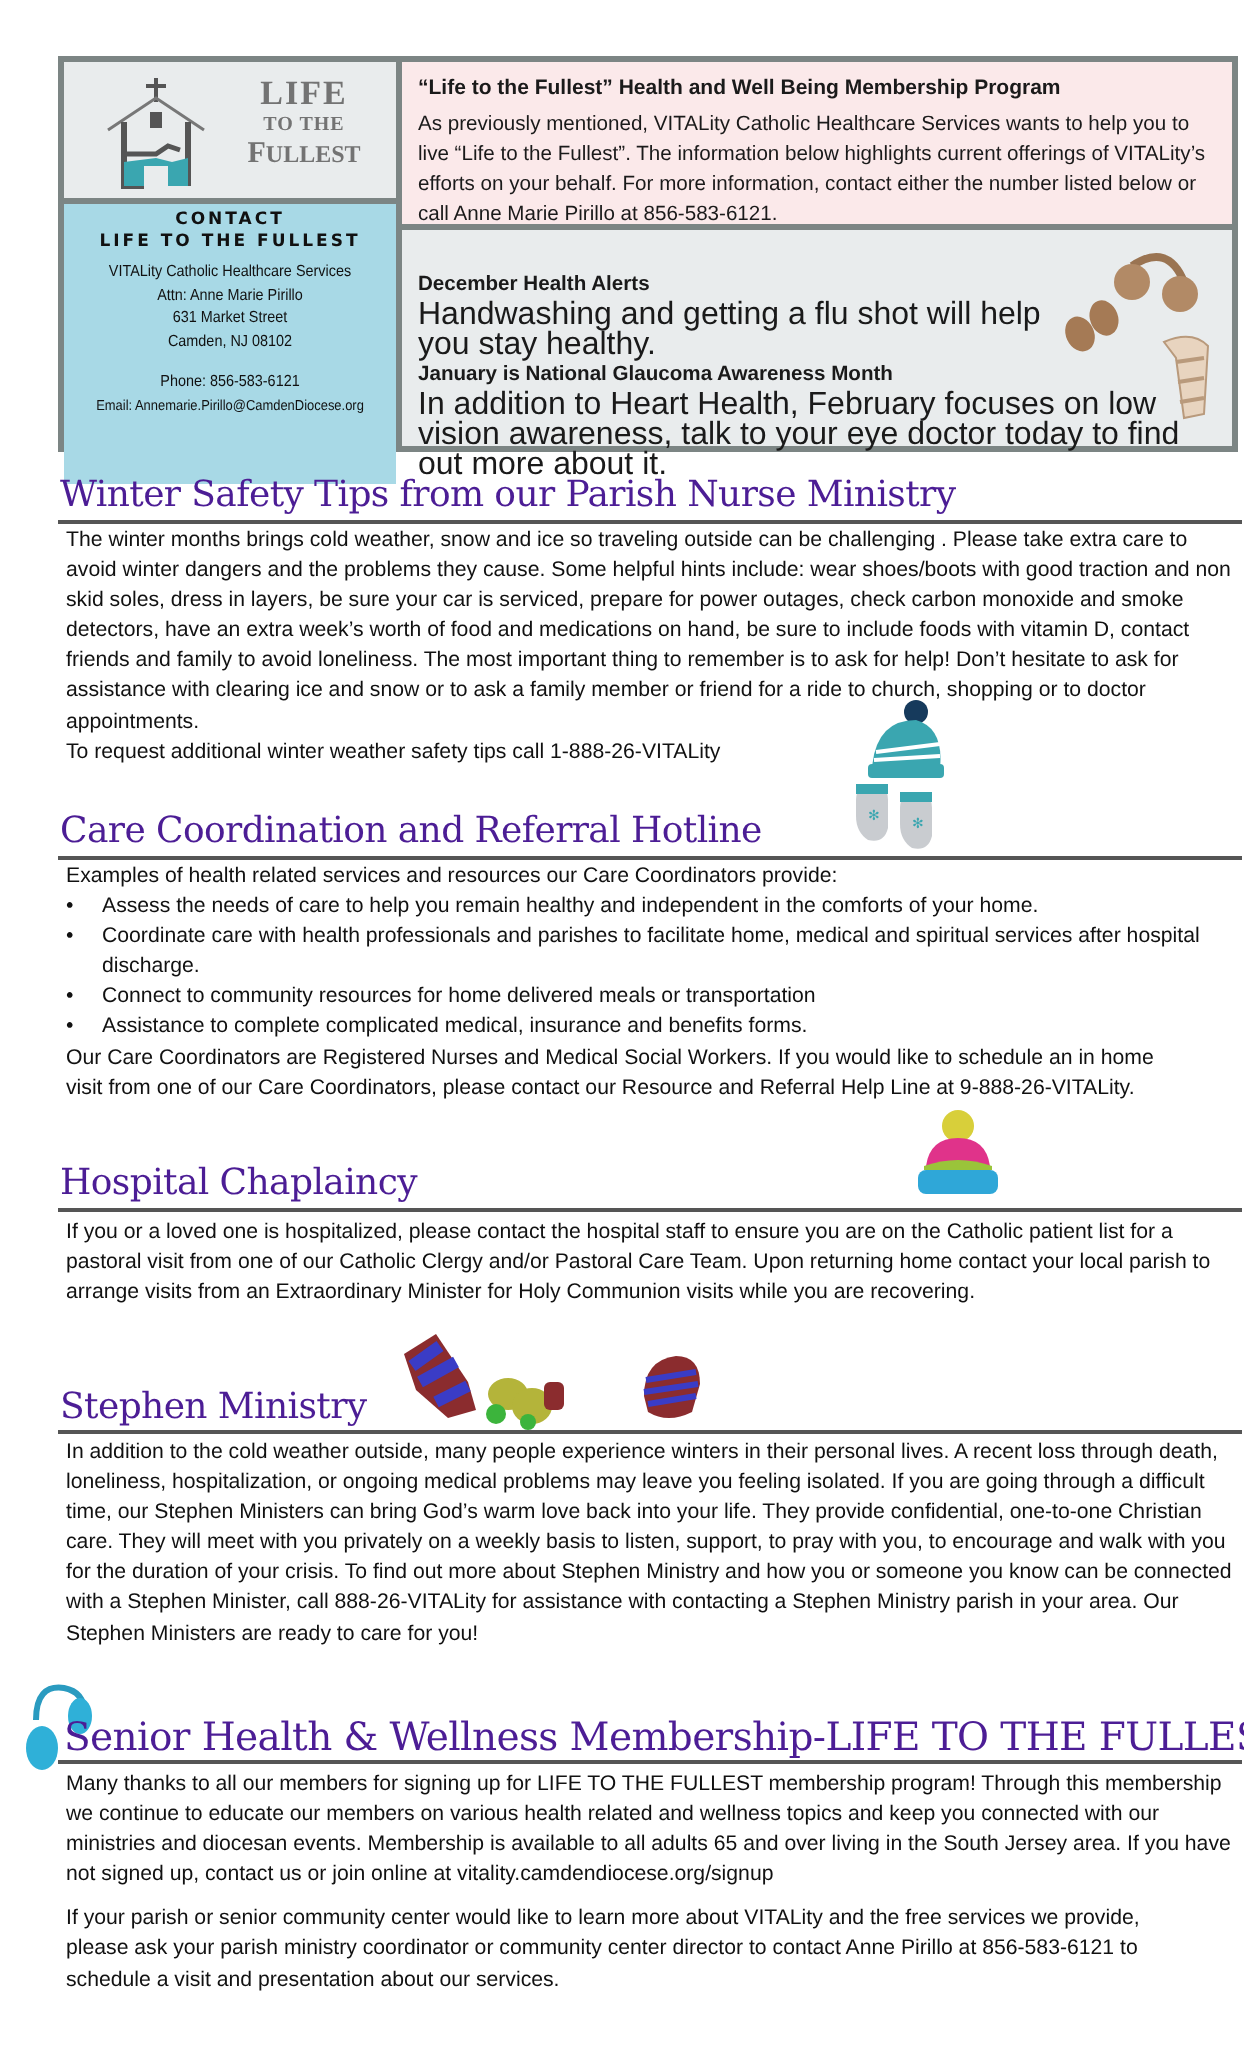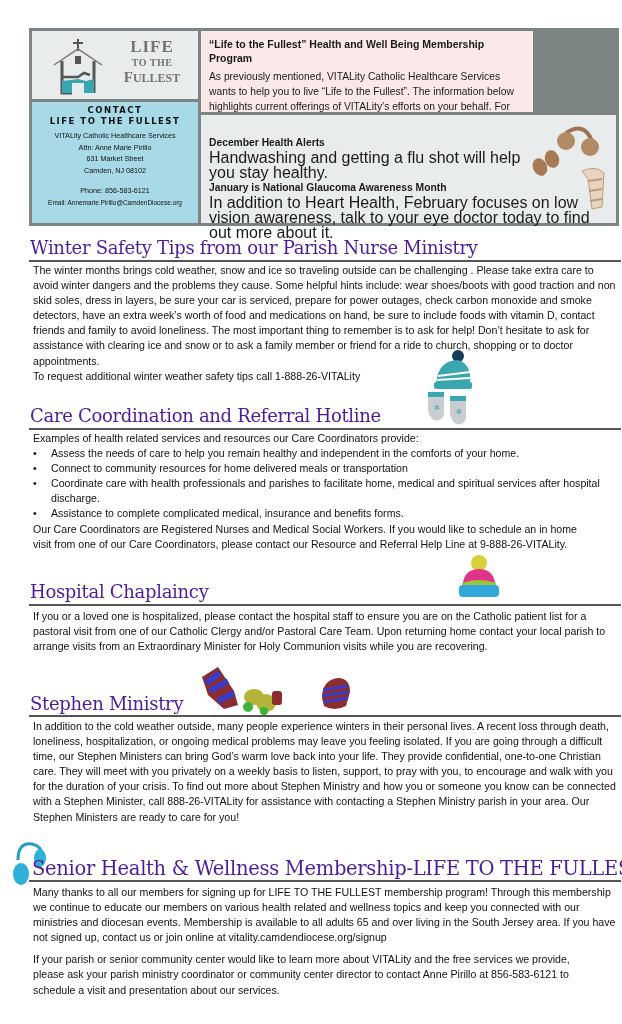--- a/index.html
+++ b/index.html
@@ -2,22 +2,22 @@
 <html><head>
 <meta charset="utf-8">
 <style>
   * { box-sizing: border-box; margin: 0; padding: 0; }
   html, body { width: 622px; height: 1024px; background: #ffffff; overflow: hidden; }
   body { font-family: "Liberation Sans", sans-serif; color: #1a1a1a; position: relative; }
 
   
   .header { position: absolute; left: 29px; top: 28px; width: 590px; height: 198px; border: 3px solid #7c8584; background: #7c8584; }
   .logo-box { position: absolute; left: 0; top: 0; width: 166px; height: 68px; background: #e9eced; }
-  .contact-box { position: absolute; left: 0; top: 71px; width: 166px; height: 121px; background: #a8d9e6; text-align: center; padding-top: 3px; }
-  .intro-box { position: absolute; left: 169px; top: 0; width: 332px; height: 81px; background: #fbe9ea; padding: 6px 8px; }
+  .contact-box { position: absolute; left: 0; top: 71px; width: 166px; height: 140px; background: #a8d9e6; text-align: center; padding-top: 3px; }
+  .intro-box { position: absolute; left: 169px; top: 0; width: 415px; height: 81px; background: #fbe9ea; padding: 6px 8px; }
   .alerts-box { position: absolute; left: 169px; top: 84px; width: 415px; height: 108px; background: #e9eced; padding: 20px 8px; }
 
   .logo-title { position: absolute; left: 80px; top: 6px; font-family: "Liberation Serif", serif; font-weight: bold; color: #737373; text-align: center; width: 80px; }
   .logo-title .l1 { font-size: 17px; letter-spacing: 1px; line-height: 19px; }
   .logo-title .l2 { font-size: 10px; letter-spacing: 0.5px; line-height: 14px; }
   .logo-title .l3 { font-size: 12px; font-variant: small-caps; line-height: 15px; }
   .logo-title .l3 .big { font-size: 15px; }
   .church-icon { position: absolute; left: 18px; top: 6px; }
 
   .contact-h { font-family: "DejaVu Sans", sans-serif; font-weight: bold; font-size: 8.5px; letter-spacing: 1.5px; line-height: 11px; color: #111; }
@@ -122,22 +122,22 @@
   <text x="10" y="60" font-size="7" fill="#3aa6b0">✻</text>
   <text x="32" y="64" font-size="7" fill="#3aa6b0">✻</text>
 </svg>
 
 <div class="sec-h" style="top:405px">Care Coordination and Referral Hotline</div>
 <div class="sec-rule" style="top:428px"></div>
 <div class="para" style="top:431px">
   <div>Examples of health related services and resources our Care Coordinators provide:</div>
   <ul class="bullets">
     <li>Assess the needs of care to help you remain healthy and independent in the comforts of your home.</li>
+    <li>Coordinate care with health professionals and parishes to facilitate home, medical and spiritual services after hospital discharge.</li>
     <li>Connect to community resources for home delivered meals or transportation</li>
-    <li>Coordinate care with health professionals and parishes to facilitate home, medical and spiritual services after hospital discharge.</li>
     <li>Assistance to complete complicated medical, insurance and benefits forms.</li>
   </ul>
   <div style="width:560px">Our Care Coordinators are Registered Nurses and Medical Social Workers. If you would like to schedule an in home visit from one of our Care Coordinators, please contact our Resource and Referral Help Line at 9-888-26-VITALity.</div>
 </div>
 <svg class="illus" style="left:455px; top:555px" width="48" height="44" viewBox="0 0 48 44">
   <circle cx="24" cy="8" r="8" fill="#d8cf3a"></circle>
   <path d="M8 28 Q10 14 24 14 Q38 14 40 28 Z" fill="#e0338a"></path>
   <path d="M7 28 Q24 22 41 28 L41 30 L7 30 Z" fill="#9ac43a"></path>
   <rect x="4" y="30" width="40" height="12" rx="4" fill="#2fa7d8"></rect>
 </svg>

